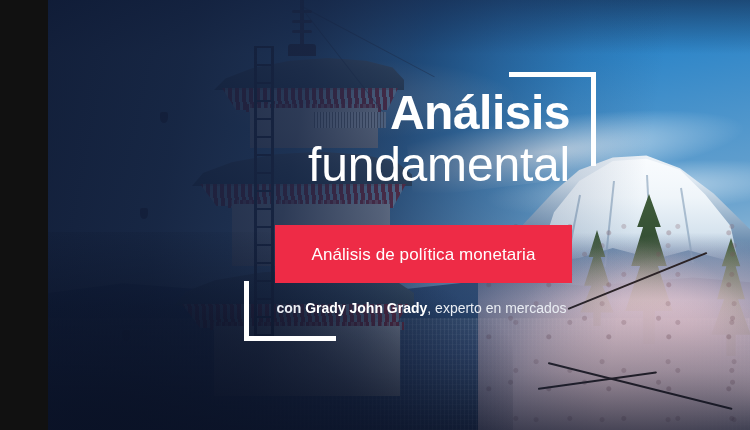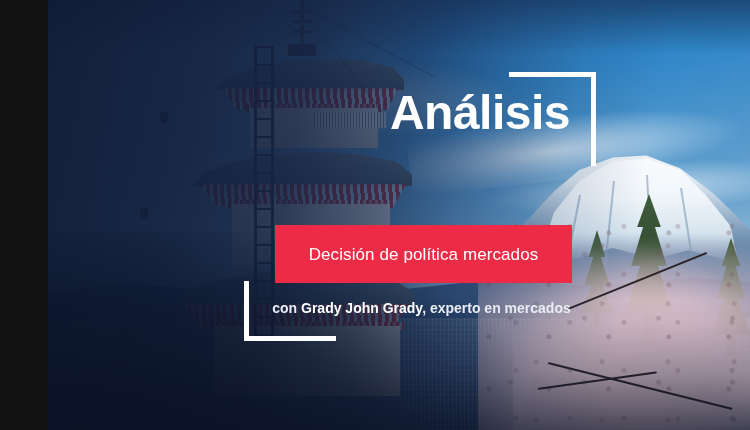--- a/index.html
+++ b/index.html
@@ -225,21 +225,21 @@
     letter-spacing:.1px;white-space:nowrap;
   }
 
   .byline{
     position:absolute;left:201px;top:298px;width:345px;
     text-align:center;color:#ffffff;font-size:14px;line-height:20px;
     white-space:nowrap;
   }
   .byline .pre{font-weight:700;color:#e9edf3;}
   .byline .name{font-weight:700;color:#ffffff;}
-  .byline .post{font-weight:700;color:#e9edf3;}
+  .byline .post{font-weight:400;color:#e9edf3;}
 </style>
 </head>
 <body>
 
 <div class="stage">
 
   <div class="photo">
     <div class="sky"></div>
     <div class="sky-left-haze"></div>
     <div class="cloud-c"></div>
@@ -310,22 +310,23 @@
 
   <div class="content">
 
     <div class="bracket bracket-tr-h"></div>
     <div class="bracket bracket-tr-v"></div>
     <div class="bracket bracket-bl-v"></div>
     <div class="bracket bracket-bl-h"></div>
 
     <div class="title-block">
       <span class="t-line1">Análisis</span>
+      <span class="t-line2">fundamental</span>
     </div>
 
     <div class="banner">
-      <span>Decisión de política mercados</span>
+      <span>Análisis de política monetaria</span>
     </div>
 
     <div class="byline"><span class="pre">con </span><span class="name">Grady John Grady</span><span class="post">, experto en mercados</span></div>
 
   </div>
 </div>
 
 </body></html>

